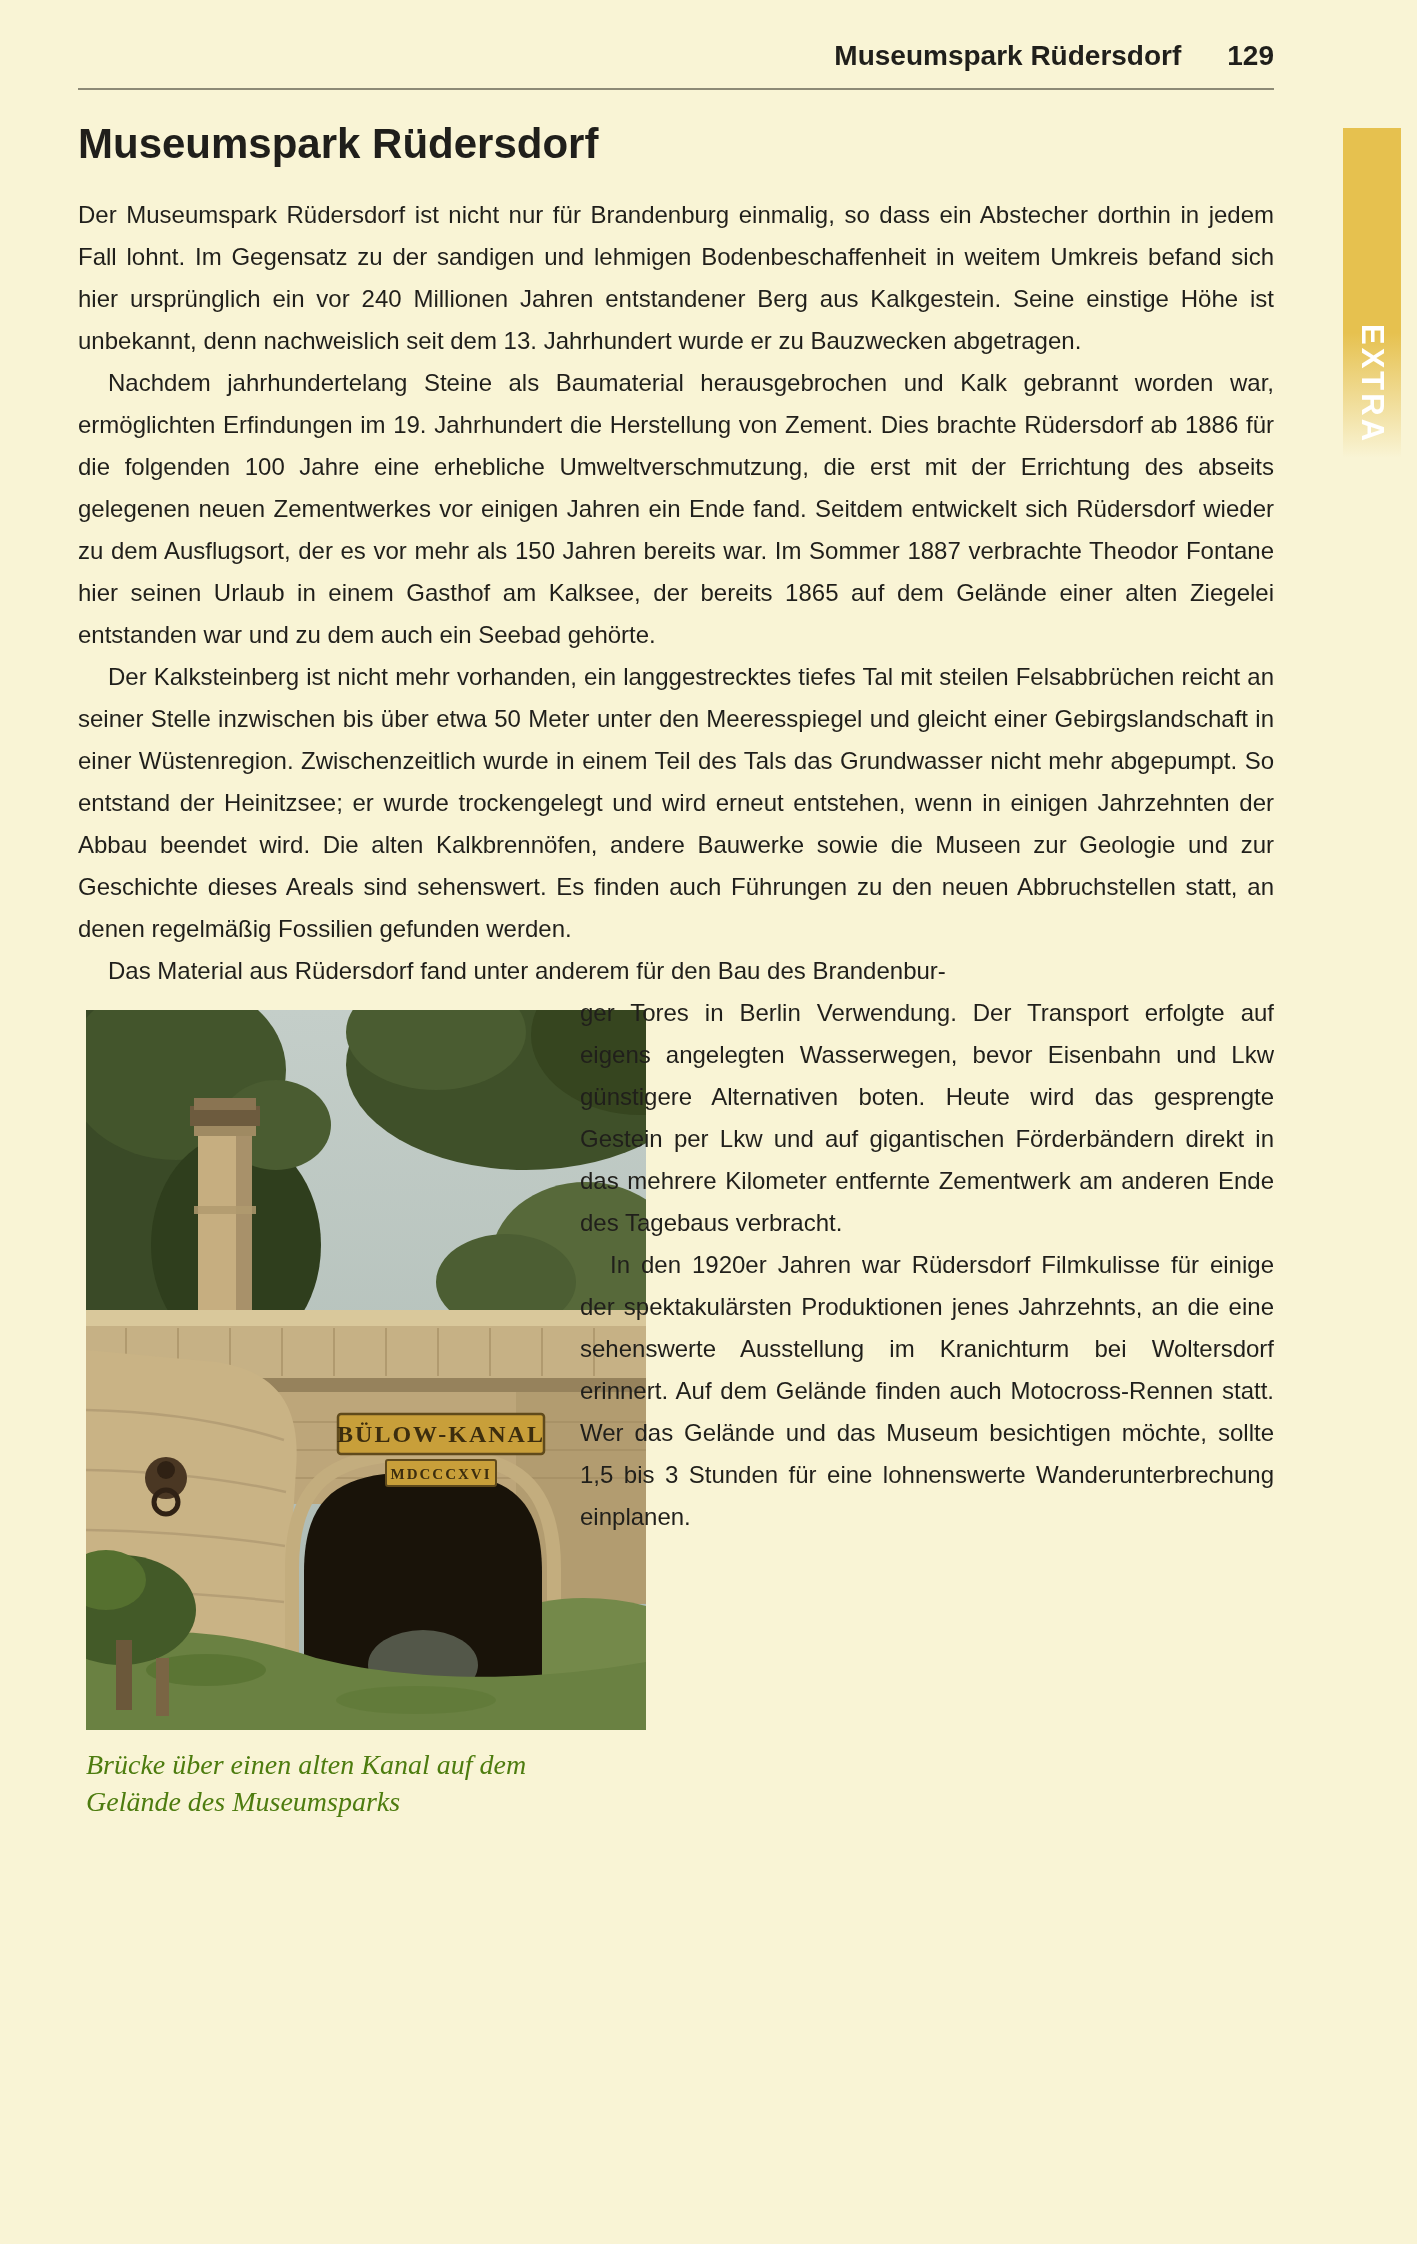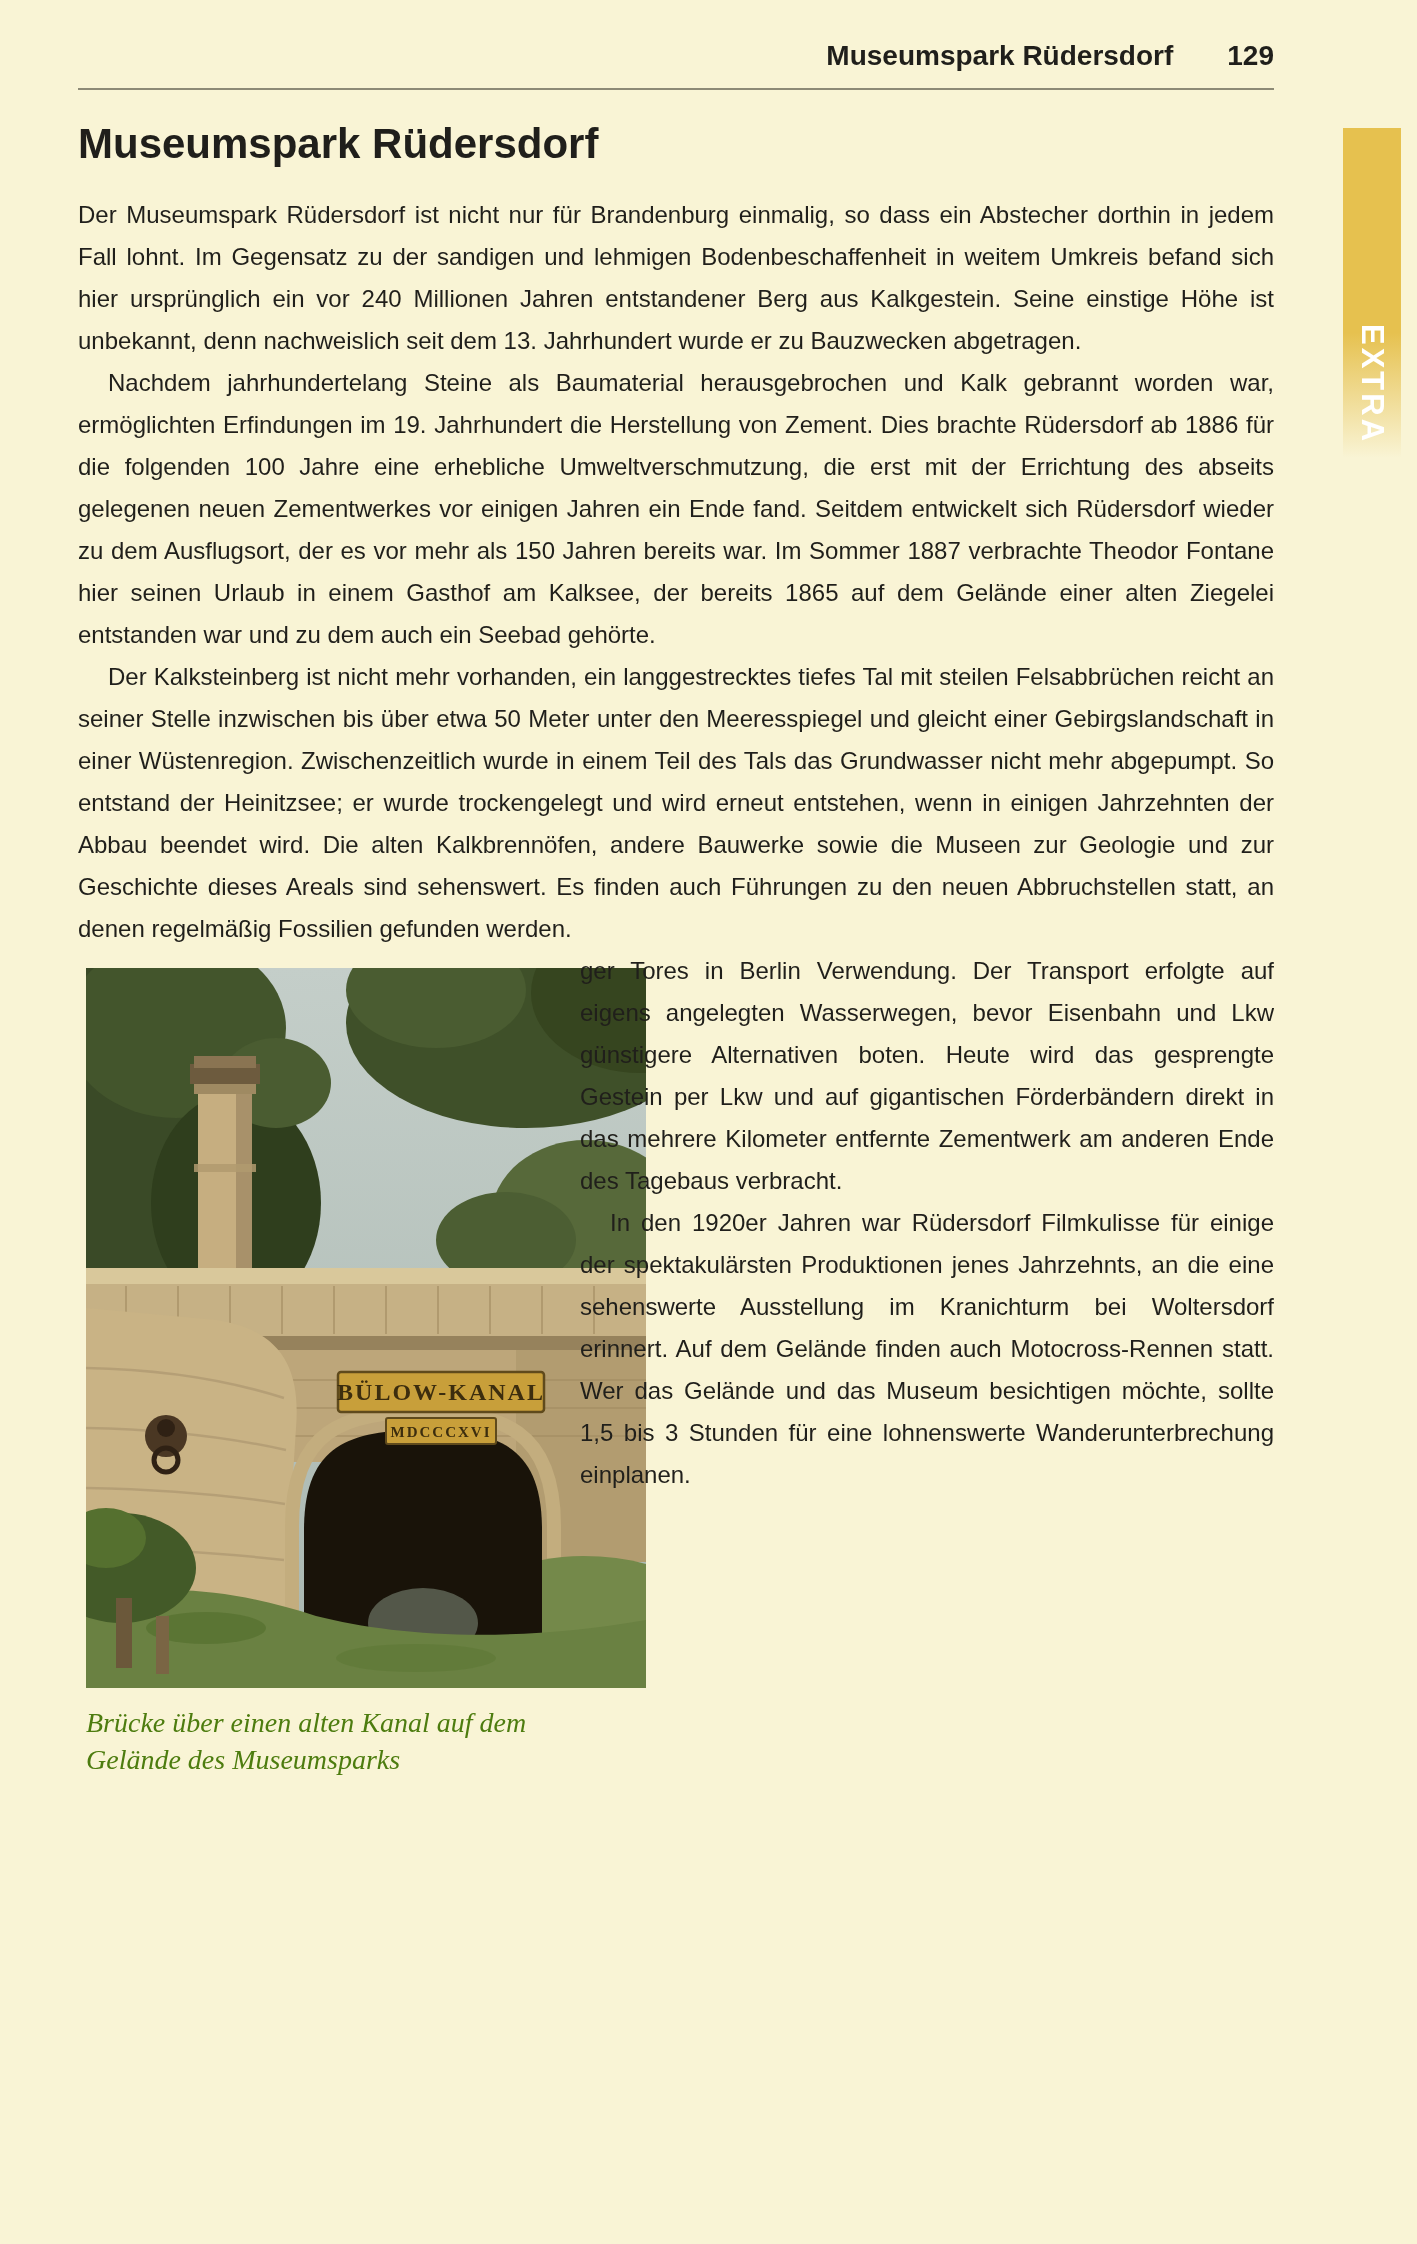--- a/index.html
+++ b/index.html
@@ -20,21 +20,21 @@
   .running-header {
     display: flex;
     justify-content: flex-end;
     align-items: baseline;
     gap: 46px;
     font-size: 28px;
     font-weight: bold;
     padding-bottom: 16px;
     border-bottom: 2px solid #8d8a76;
   }
-  .running-header .page-number { font-weight: bold; margin-left: 8px; }
+  .running-header .page-number { font-weight: bold; }
   h1.page-title {
     font-size: 42px;
     line-height: 48px;
     font-weight: bold;
     margin: 30px 0 26px 0;
   }
   .body-text p {
     font-size: 24px;
     line-height: 42px;
     text-align: justify;
@@ -100,20 +100,21 @@
       <span class="running-title">Museumspark Rüdersdorf</span>
       <span class="page-number">129</span>
     </div>
 
     <h1 class="page-title">Museumspark Rüdersdorf</h1>
 
     <div class="body-text">
       <p>Der Museumspark Rüdersdorf ist nicht nur für Brandenburg einmalig, so dass ein Abstecher dorthin in jedem Fall lohnt. Im Gegensatz zu der sandigen und lehmigen Bodenbeschaffenheit in weitem Umkreis befand sich hier ursprünglich ein vor 240 Millionen Jahren entstandener Berg aus Kalkgestein. Seine einstige Höhe ist unbekannt, denn nachweislich seit dem 13. Jahrhundert wurde er zu Bauzwecken abgetragen.</p>
       <p class="indent">Nachdem jahrhundertelang Steine als Baumaterial herausgebrochen und Kalk gebrannt worden war, ermöglichten Erfindungen im 19. Jahrhundert die Herstellung von Zement. Dies brachte Rüdersdorf ab 1886 für die folgenden 100 Jahre eine erhebliche Umweltverschmutzung, die erst mit der Errichtung des abseits gelegenen neuen Zementwerkes vor einigen Jahren ein Ende fand. Seitdem entwickelt sich Rüdersdorf wieder zu dem Ausflugsort, der es vor mehr als 150 Jahren bereits war. Im Sommer 1887 verbrachte Theodor Fontane hier seinen Urlaub in einem Gasthof am Kalksee, der bereits 1865 auf dem Gelände einer alten Ziegelei entstanden war und zu dem auch ein Seebad gehörte.</p>
       <p class="indent">Der Kalksteinberg ist nicht mehr vorhanden, ein langgestrecktes tiefes Tal mit steilen Felsabbrüchen reicht an seiner Stelle inzwischen bis über etwa 50 Meter unter den Meeresspiegel und gleicht einer Gebirgslandschaft in einer Wüstenregion. Zwischenzeitlich wurde in einem Teil des Tals das Grundwasser nicht mehr abgepumpt. So entstand der Heinitzsee; er wurde trockengelegt und wird erneut entstehen, wenn in einigen Jahrzehnten der Abbau beendet wird. Die alten Kalkbrennöfen, andere Bauwerke sowie die Museen zur Geologie und zur Geschichte dieses Areals sind sehenswert. Es finden auch Führungen zu den neuen Abbruchstellen statt, an denen regelmäßig Fossilien gefunden werden.</p>
+      <p class="indent">Das Material aus Rüdersdorf fand unter anderem für den Bau des Brandenbur-</p>
 
       <div class="wrap-section">
 
         <figure class="photo">
           <svg viewBox="0 0 560 720" width="560" height="720">
             <defs>
               <linearGradient id="sky" x1="0" y1="0" x2="0" y2="1">
                 <stop offset="0" stop-color="#c4cec9"></stop>
                 <stop offset="1" stop-color="#a9b7b0"></stop>
               </linearGradient>

